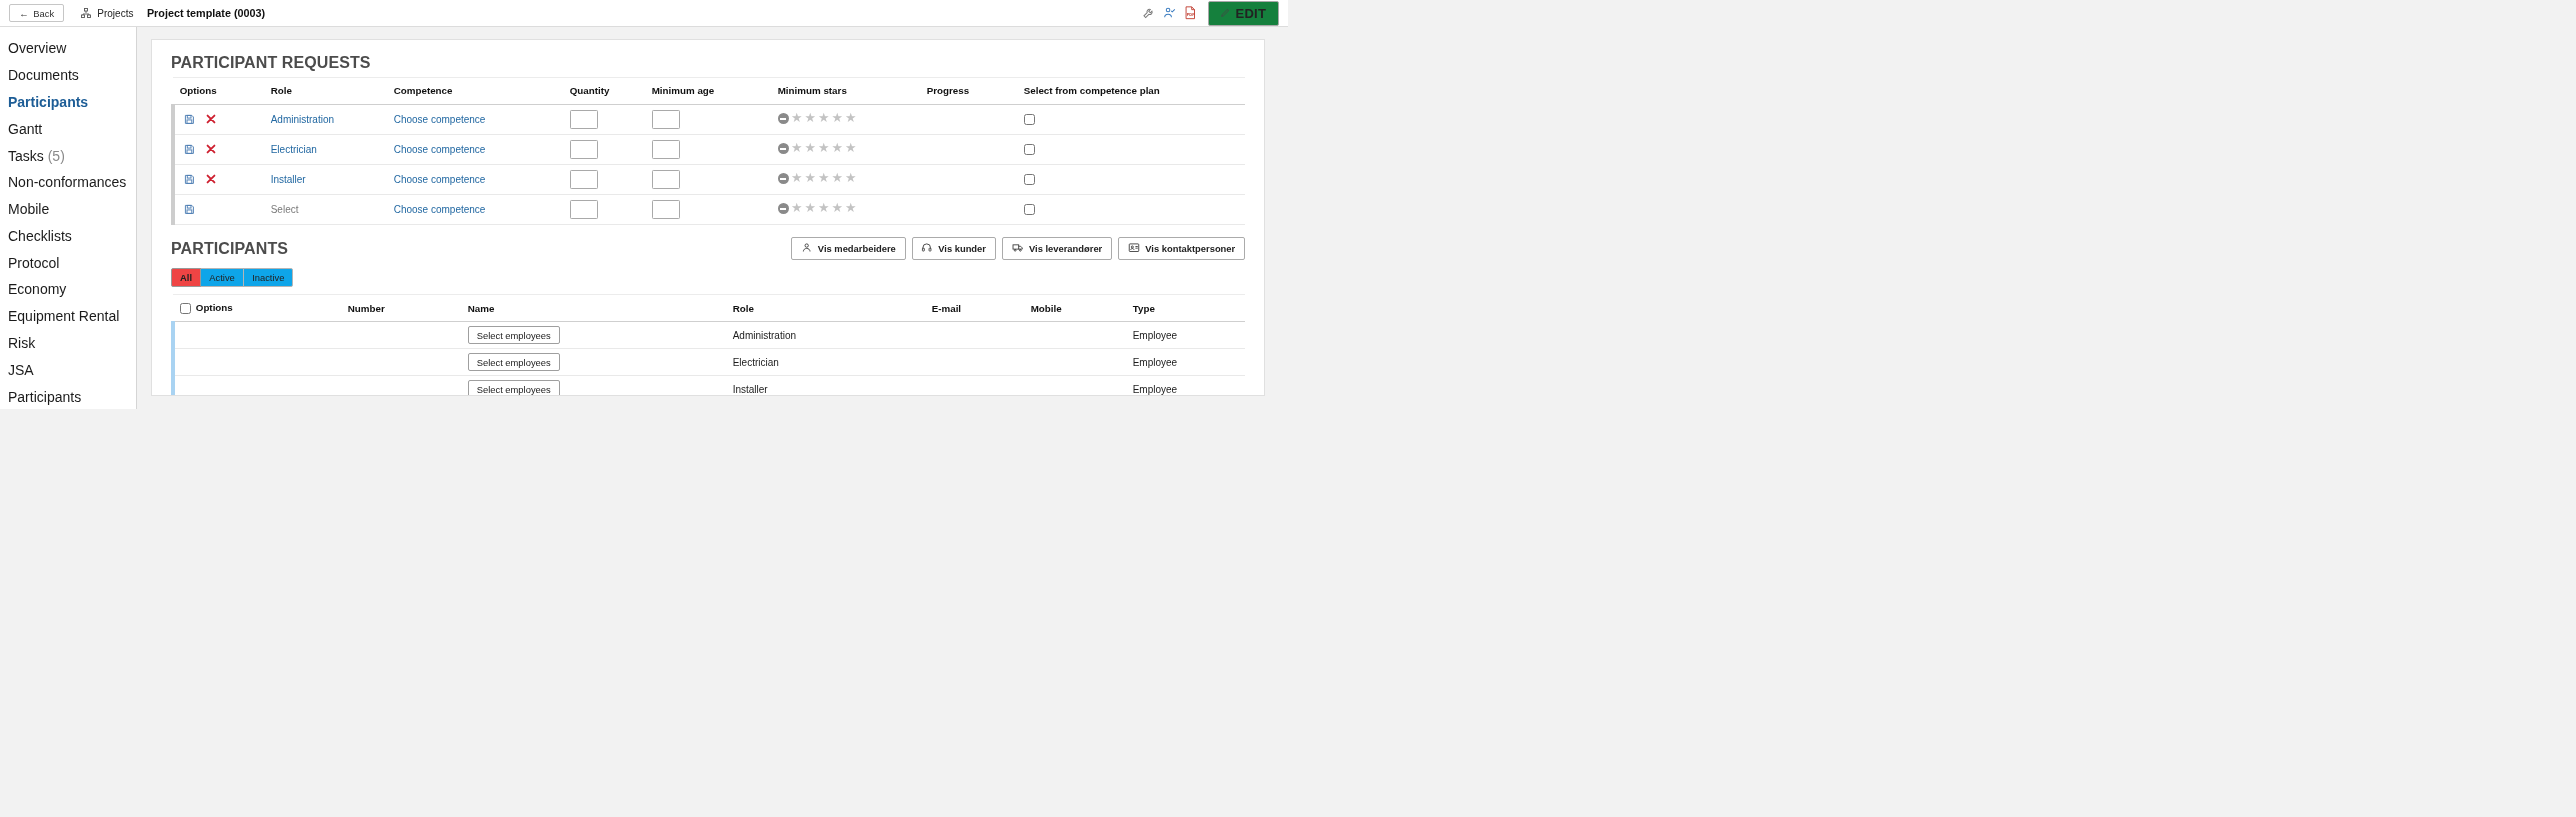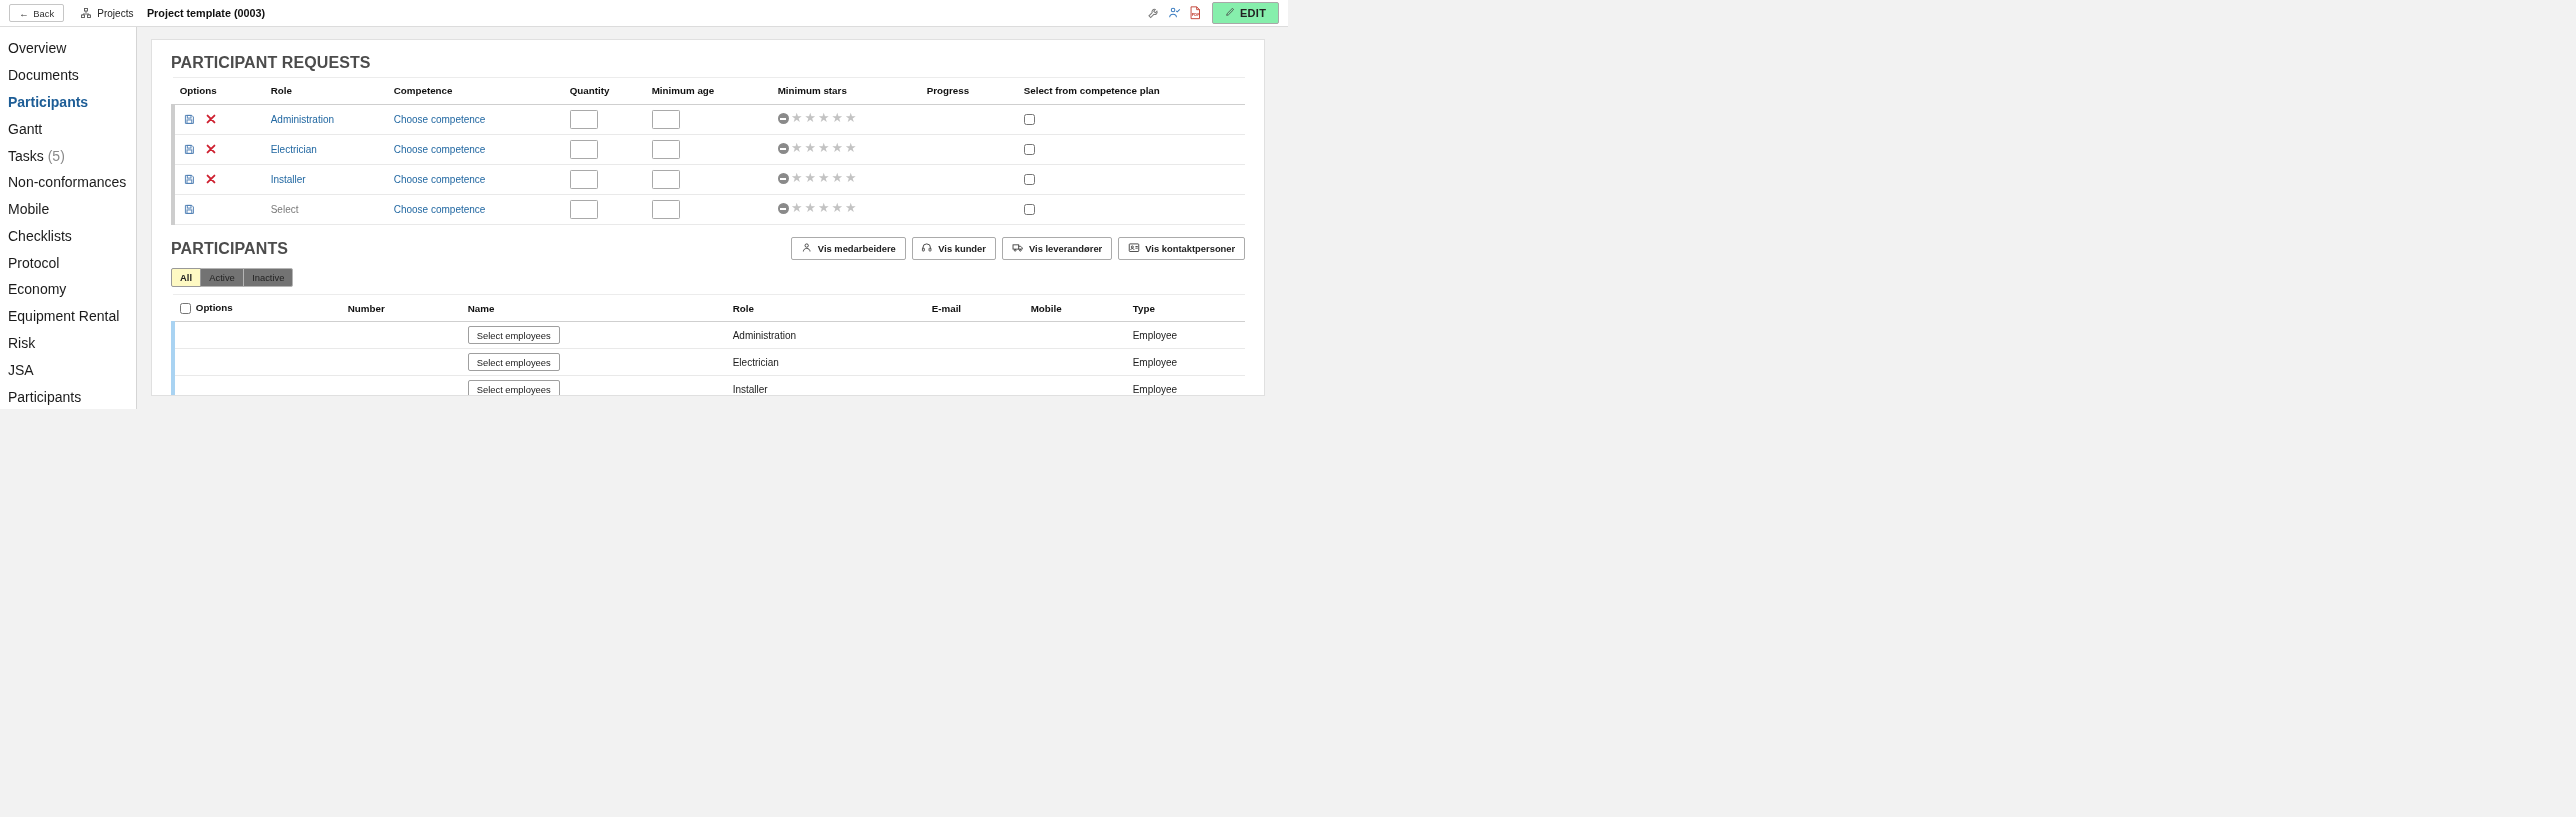--- a/index.html
+++ b/index.html
@@ -6,21 +6,21 @@
   html,body{width:1288px;height:409px}
   body{font-family:"Liberation Sans",sans-serif;background:#f2f2f2;color:#1c1c1c;overflow:hidden;font-size:10px}
 
   
   .topbar{height:27px;background:#fff;border-bottom:0.7px solid #dcdcdc;display:flex;align-items:center;padding:0 9.4px}
   .back-btn{display:inline-flex;align-items:center;gap:4.7px;border:0.7px solid #c6c6c6;border-radius:2px;background:#fff;padding:2.7px 8.8px;font-size:9.4px;color:#333;cursor:pointer;font-family:inherit}
   .crumb{display:inline-flex;align-items:center;gap:5.4px;font-size:10px;color:#222;margin-left:16px;cursor:pointer}
   .page-title{font-size:10.8px;font-weight:bold;margin-left:13.5px;color:#111}
   .topbar-right{margin-left:auto;display:flex;align-items:center;gap:7.4px}
   .top-icon{display:inline-flex;align-items:center;cursor:pointer}
-  .edit-btn{display:inline-flex;align-items:center;gap:5.4px;border:0.7px solid #a8a8a8;border-radius:2px;background:#86efac;padding:4px 11.4px;font-weight:bold;font-size:11px;letter-spacing:0.3px;color:#222;cursor:pointer;margin-left:4px;font-family:inherit}
+  .edit-btn{display:inline-flex;align-items:center;gap:5.4px;border:0.7px solid #a8a8a8;border-radius:2px;background:#15803d;padding:4px 11.4px;font-weight:bold;font-size:13px;letter-spacing:0.3px;color:#222;cursor:pointer;margin-left:4px;font-family:inherit}
 
   
   .layout{display:flex;height:calc(100% - 27px)}
   .sidebar{width:137px;background:#fff;border-right:0.7px solid #d5d5d5;padding:8px 0;flex:none}
   .side-item{padding:5.4px 8px;font-size:14px;color:#1b1b1b;cursor:pointer;white-space:nowrap}
   .side-item.active{color:#1d5d96;font-weight:bold}
   .side-count{color:#8a8a8a;font-weight:normal}
   .main{flex:1;padding:12px 23px 13.5px 14px;min-width:0}
   .card{background:#fff;border:0.7px solid #e0e0e0;height:100%;padding:13.5px 19px;overflow:hidden}
 
@@ -45,24 +45,24 @@
   .small-input{width:28px;height:19.5px;border:0.7px solid #a9a9a9;border-radius:1.3px;font-family:inherit;font-size:9.4px;padding:0 3.4px}
   .rating{display:inline-flex;align-items:center;gap:2px;cursor:pointer}
   .rating-none{display:inline-block;width:11.4px;height:11.4px;border-radius:50%;background:#8a8a8a;position:relative}
   .rating-none::after{content:"";position:absolute;left:2.7px;right:2.7px;top:4.7px;height:2px;background:#fff}
   .stars{color:#c3c3c3;font-size:12.8px;letter-spacing:2px;line-height:1}
   .cb{width:11.4px;height:11.4px;cursor:pointer;vertical-align:middle}
   .hdr-cb{margin-right:4.7px}
 
   
   .tabs{display:flex;margin-top:7.4px}
-  .tab{border:0.7px solid #b5b5b5;background:#737373;padding:3.4px 8px;font-size:9.4px;margin-right:-0.7px;cursor:pointer;color:#222;font-family:inherit}
+  .tab{border:0.7px solid #b5b5b5;background:#0ea5e9;padding:3.4px 8px;font-size:9.4px;margin-right:-0.7px;cursor:pointer;color:#222;font-family:inherit}
   .tab:first-child{border-radius:2px 0 0 2px}
   .tab:last-child{border-radius:0 2px 2px 0}
-  .tab.active{background:#fef9c3;font-weight:bold;border-color:#999;position:relative;z-index:1}
+  .tab.active{background:#ef4444;font-weight:bold;border-color:#999;position:relative;z-index:1}
 
   .sel-btn{border:0.7px solid #9f9f9f;border-radius:2px;background:#fff;padding:2.7px 8px;font-size:9.4px;color:#222;cursor:pointer;font-family:inherit}
 </style>
 </head>
 <body>
 
 <header class="topbar">
   <button class="back-btn">
     <span>←</span>
     <span>Back</span>

